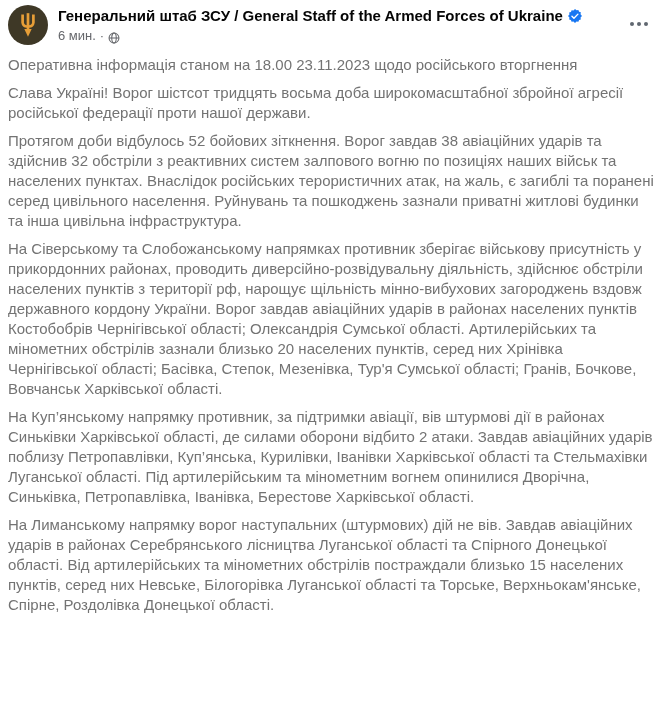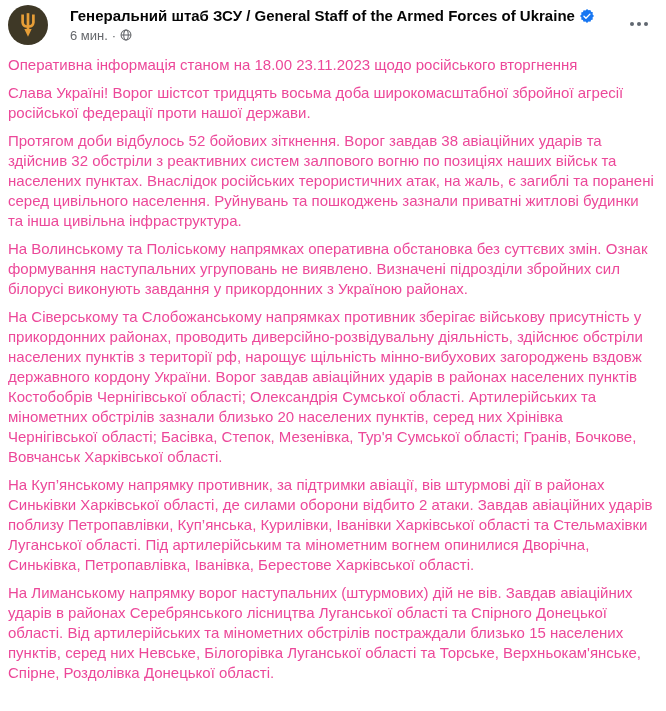--- a/index.html
+++ b/index.html
@@ -23,21 +23,21 @@
     height: 40px;
     border-radius: 50%;
     background: #3e3826;
     flex: 0 0 40px;
     display: flex;
     align-items: center;
     justify-content: center;
     cursor: pointer;
   }
   .header-text {
-    margin-left: 22px;
+    margin-left: 10px;
     padding-top: 1px;
     min-width: 0;
   }
   .page-name-row {
     display: flex;
     align-items: center;
     gap: 5px;
   }
   .page-name {
     font-size: 15px;
@@ -47,21 +47,21 @@
     cursor: pointer;
     white-space: nowrap;
   }
   .verified-badge {
     flex: 0 0 auto;
     display: inline-flex;
     margin-top: 1px;
   }
   .meta-row {
     display: flex;
-    align-items: flex-start;
+    align-items: flex-end;
     margin-top: 3px;
     font-size: 13px;
     color: #65676b;
     line-height: 16px;
   }
   .meta-sep { margin: 0 4px; }
   .globe-icon { display: inline-flex; margin-top: 1px; }
   .more-button {
     position: absolute;
     right: 16px;
@@ -78,21 +78,21 @@
     border-radius: 50%;
     background: #606770;
   }
   .post-body {
     padding: 10px 10px 0 8px;
   }
   .post-body p {
     font-size: 15px;
     line-height: 20px;
     margin-bottom: 8px;
-    color: #ec4899;
+    color: #737373;
     word-wrap: break-word;
   }
 </style>
 </head>
 <body>
 
 <div class="post-header">
   <div class="avatar">
     <span style="display:inline-flex;">
       <svg width="26" height="28" viewBox="0 0 24 26" fill="none">
@@ -128,17 +128,16 @@
     <span class="dot"></span>
     <span class="dot"></span>
     <span class="dot"></span>
   </div>
 </div>
 
 <div class="post-body">
   <p>Оперативна інформація станом на 18.00 23.11.2023 щодо російського вторгнення</p>
   <p>Слава Україні! Ворог шістсот тридцять восьма доба широкомасштабної збройної агресії російської федерації проти нашої держави.</p>
   <p>Протягом доби відбулось 52 бойових зіткнення. Ворог завдав 38 авіаційних ударів та здійснив 32 обстріли з реактивних систем залпового вогню по позиціях наших військ та населених пунктах. Внаслідок російських терористичних атак, на жаль, є загиблі та поранені серед цивільного населення. Руйнувань та пошкоджень зазнали приватні житлові будинки та інша цивільна інфраструктура.</p>
-  <p>На Волинському та Поліському напрямках оперативна обстановка без суттєвих змін. Ознак формування наступальних угруповань не виявлено. Визначені підрозділи збройних сил білорусі виконують завдання у прикордонних з Україною районах.</p>
   <p>На Сіверському та Слобожанському напрямках противник зберігає військову присутність у прикордонних районах, проводить диверсійно-розвідувальну діяльність, здійснює обстріли населених пунктів з території рф, нарощує щільність мінно-вибухових загороджень вздовж державного кордону України. Ворог завдав авіаційних ударів в районах населених пунктів Костобобрів Чернігівської області; Олександрія Сумської області. Артилерійських та мінометних обстрілів зазнали близько 20 населених пунктів, серед них Хрінівка Чернігівської області; Басівка, Степок, Мезенівка, Тур'я Сумської області; Гранів, Бочкове, Вовчанськ Харківської області.</p>
   <p>На Куп’янському напрямку противник, за підтримки авіації, вів штурмові дії в районах Синьківки Харківської області, де силами оборони відбито 2 атаки. Завдав авіаційних ударів поблизу Петропавлівки, Куп’янська, Курилівки, Іванівки Харківської області та Стельмахівки Луганської області. Під артилерійським та мінометним вогнем опинилися Дворічна, Синьківка, Петропавлівка, Іванівка, Берестове Харківської області.</p>
   <p>На Лиманському напрямку ворог наступальних (штурмових) дій не вів. Завдав авіаційних ударів в районах Серебрянського лісництва Луганської області та Спірного Донецької області. Від артилерійських та мінометних обстрілів постраждали близько 15 населених пунктів, серед них Невське, Білогорівка Луганської області та Торське,  Верхньокам'янське, Спірне, Роздолівка Донецької області.</p>
 </div>
 
 </body></html>

